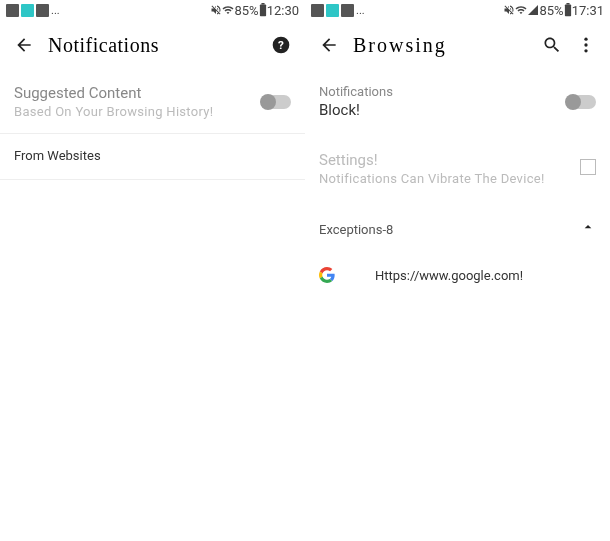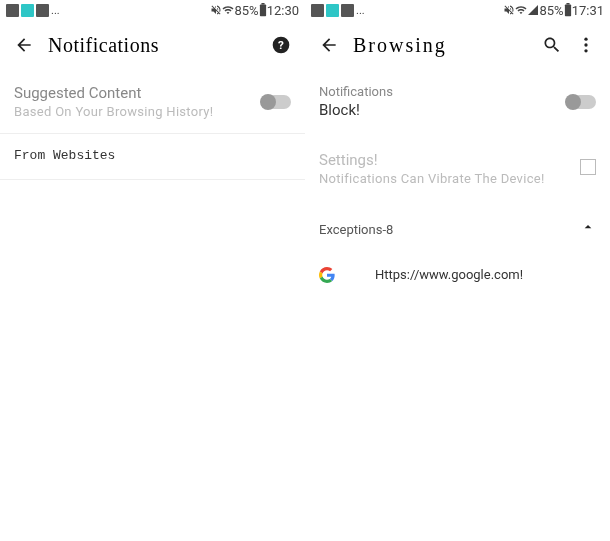--- a/index.html
+++ b/index.html
@@ -16,21 +16,21 @@
 .app-bar-spacer { flex: 1; }
 .row { padding: 14px 14px; border-bottom: 1px solid #eee; position: relative; }
 .row-no-border { border-bottom: none; }
 .row-title { font-size: 15px; color: #888; margin-bottom: 2px; }
 .row-sub { font-size: 13px; color: #bbb; letter-spacing: 0.3px; }
 .row-sub-dark { font-size: 15px; color: #333; }
 .toggle { position: absolute; right: 14px; top: 50%; transform: translateY(-50%); width: 30px; height: 14px; background: #ccc; border-radius: 7px; }
 .toggle::after { content: ""; position: absolute; width: 16px; height: 16px; background: #999; border-radius: 50%; top: -1px; left: -1px; }
 .checkbox { position: absolute; right: 14px; top: 50%; transform: translateY(-50%); width: 16px; height: 16px; border: 1.5px solid #bbb; }
 .chevron { position: absolute; right: 14px; top: 50%; transform: translateY(-50%); }
-.exc-row { padding: 14px 14px; display: flex; align-items: flex-start; gap: 40px; }
+.exc-row { padding: 14px 14px; display: flex; align-items: center; gap: 40px; }
 .g-icon { width: 16px; height: 16px; font-weight: bold; font-size: 14px; }
 .exc-url { font-size: 13px; color: #333; }
 .icon { display: inline-flex; align-items: center; justify-content: center; }
 svg { display: block; }
 </style>
 </head>
 <body>
 
 <div class="panel">
   <div class="status-bar">
@@ -77,21 +77,21 @@
       </span>
   </div>
 
   <div class="row">
     <div class="row-title">Suggested Content</div>
     <div class="row-sub">Based On Your Browsing History!</div>
     <div class="toggle"></div>
   </div>
 
   <div class="row">
-    <div class="row-title" style="color:#333;font-size:13px;font-family:Liberation Mono, monospace;">From Websites</div>
+    <div class="row-title" style="color:#333;font-size:13px;">From Websites</div>
   </div>
 </div>
 
 <div class="panel">
   <div class="status-bar">
     <div class="status-left">
       <span class="sq sq-dark"></span>
       <span class="sq sq-cyan"></span>
       <span class="sq sq-dark"></span>
       <span>...</span>

